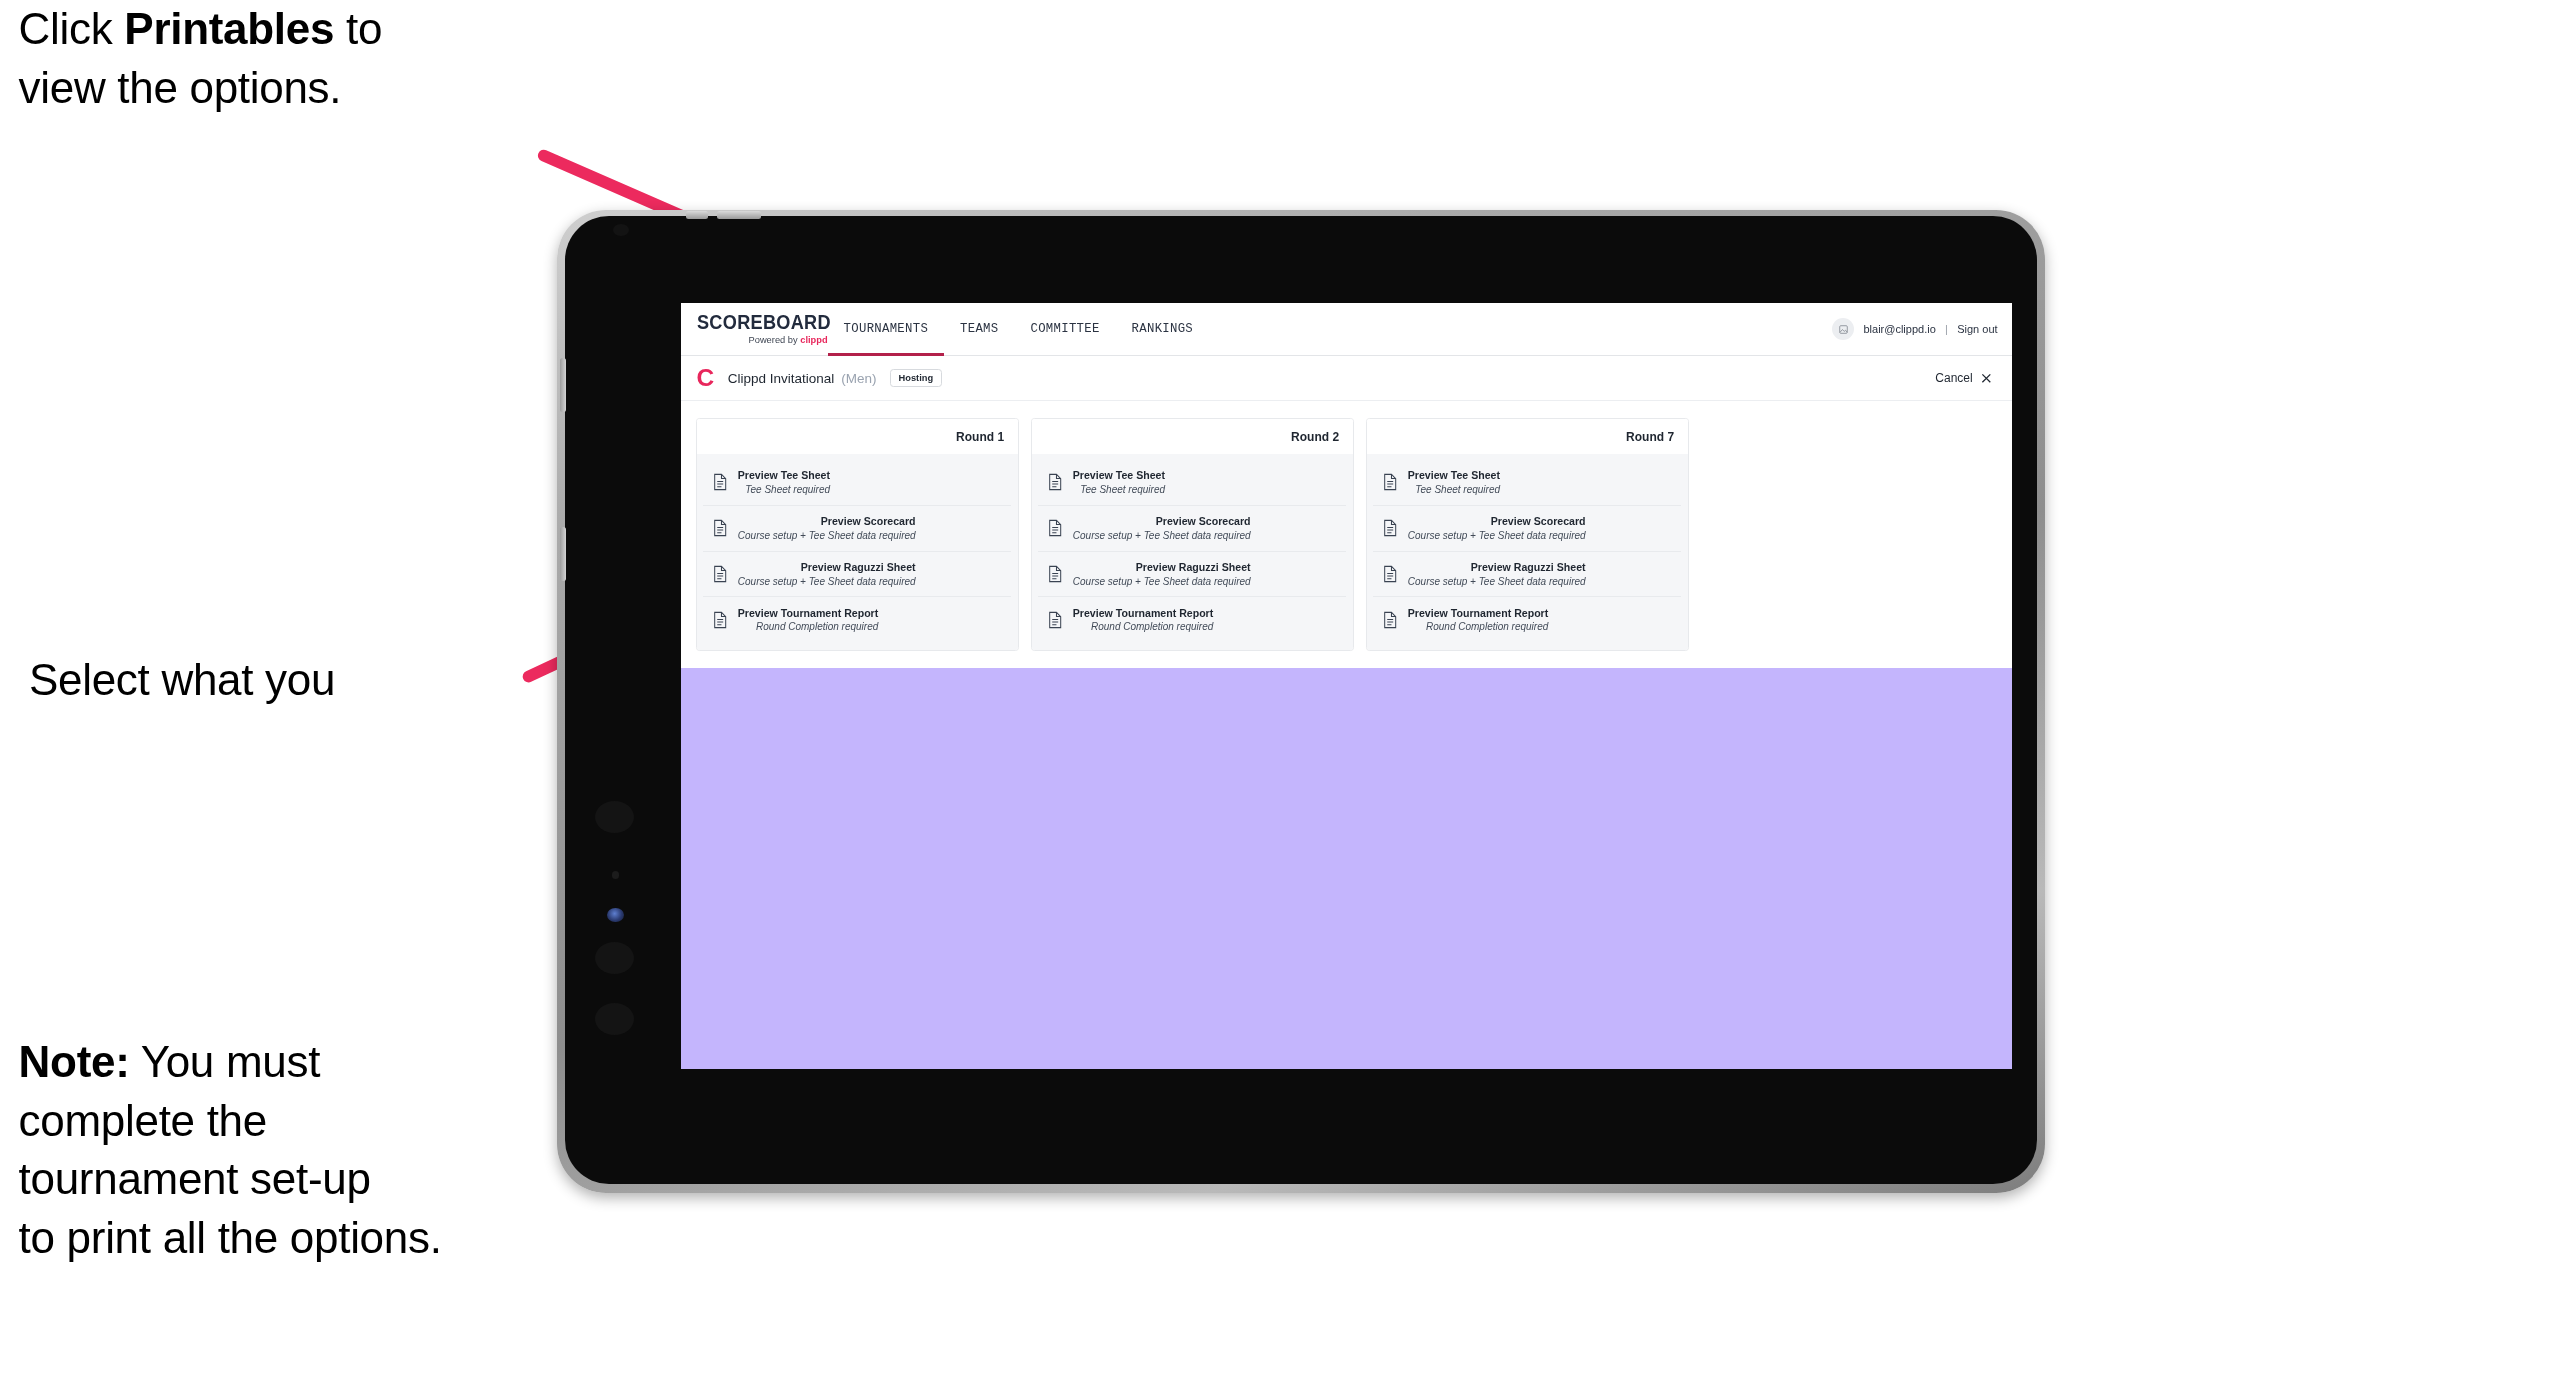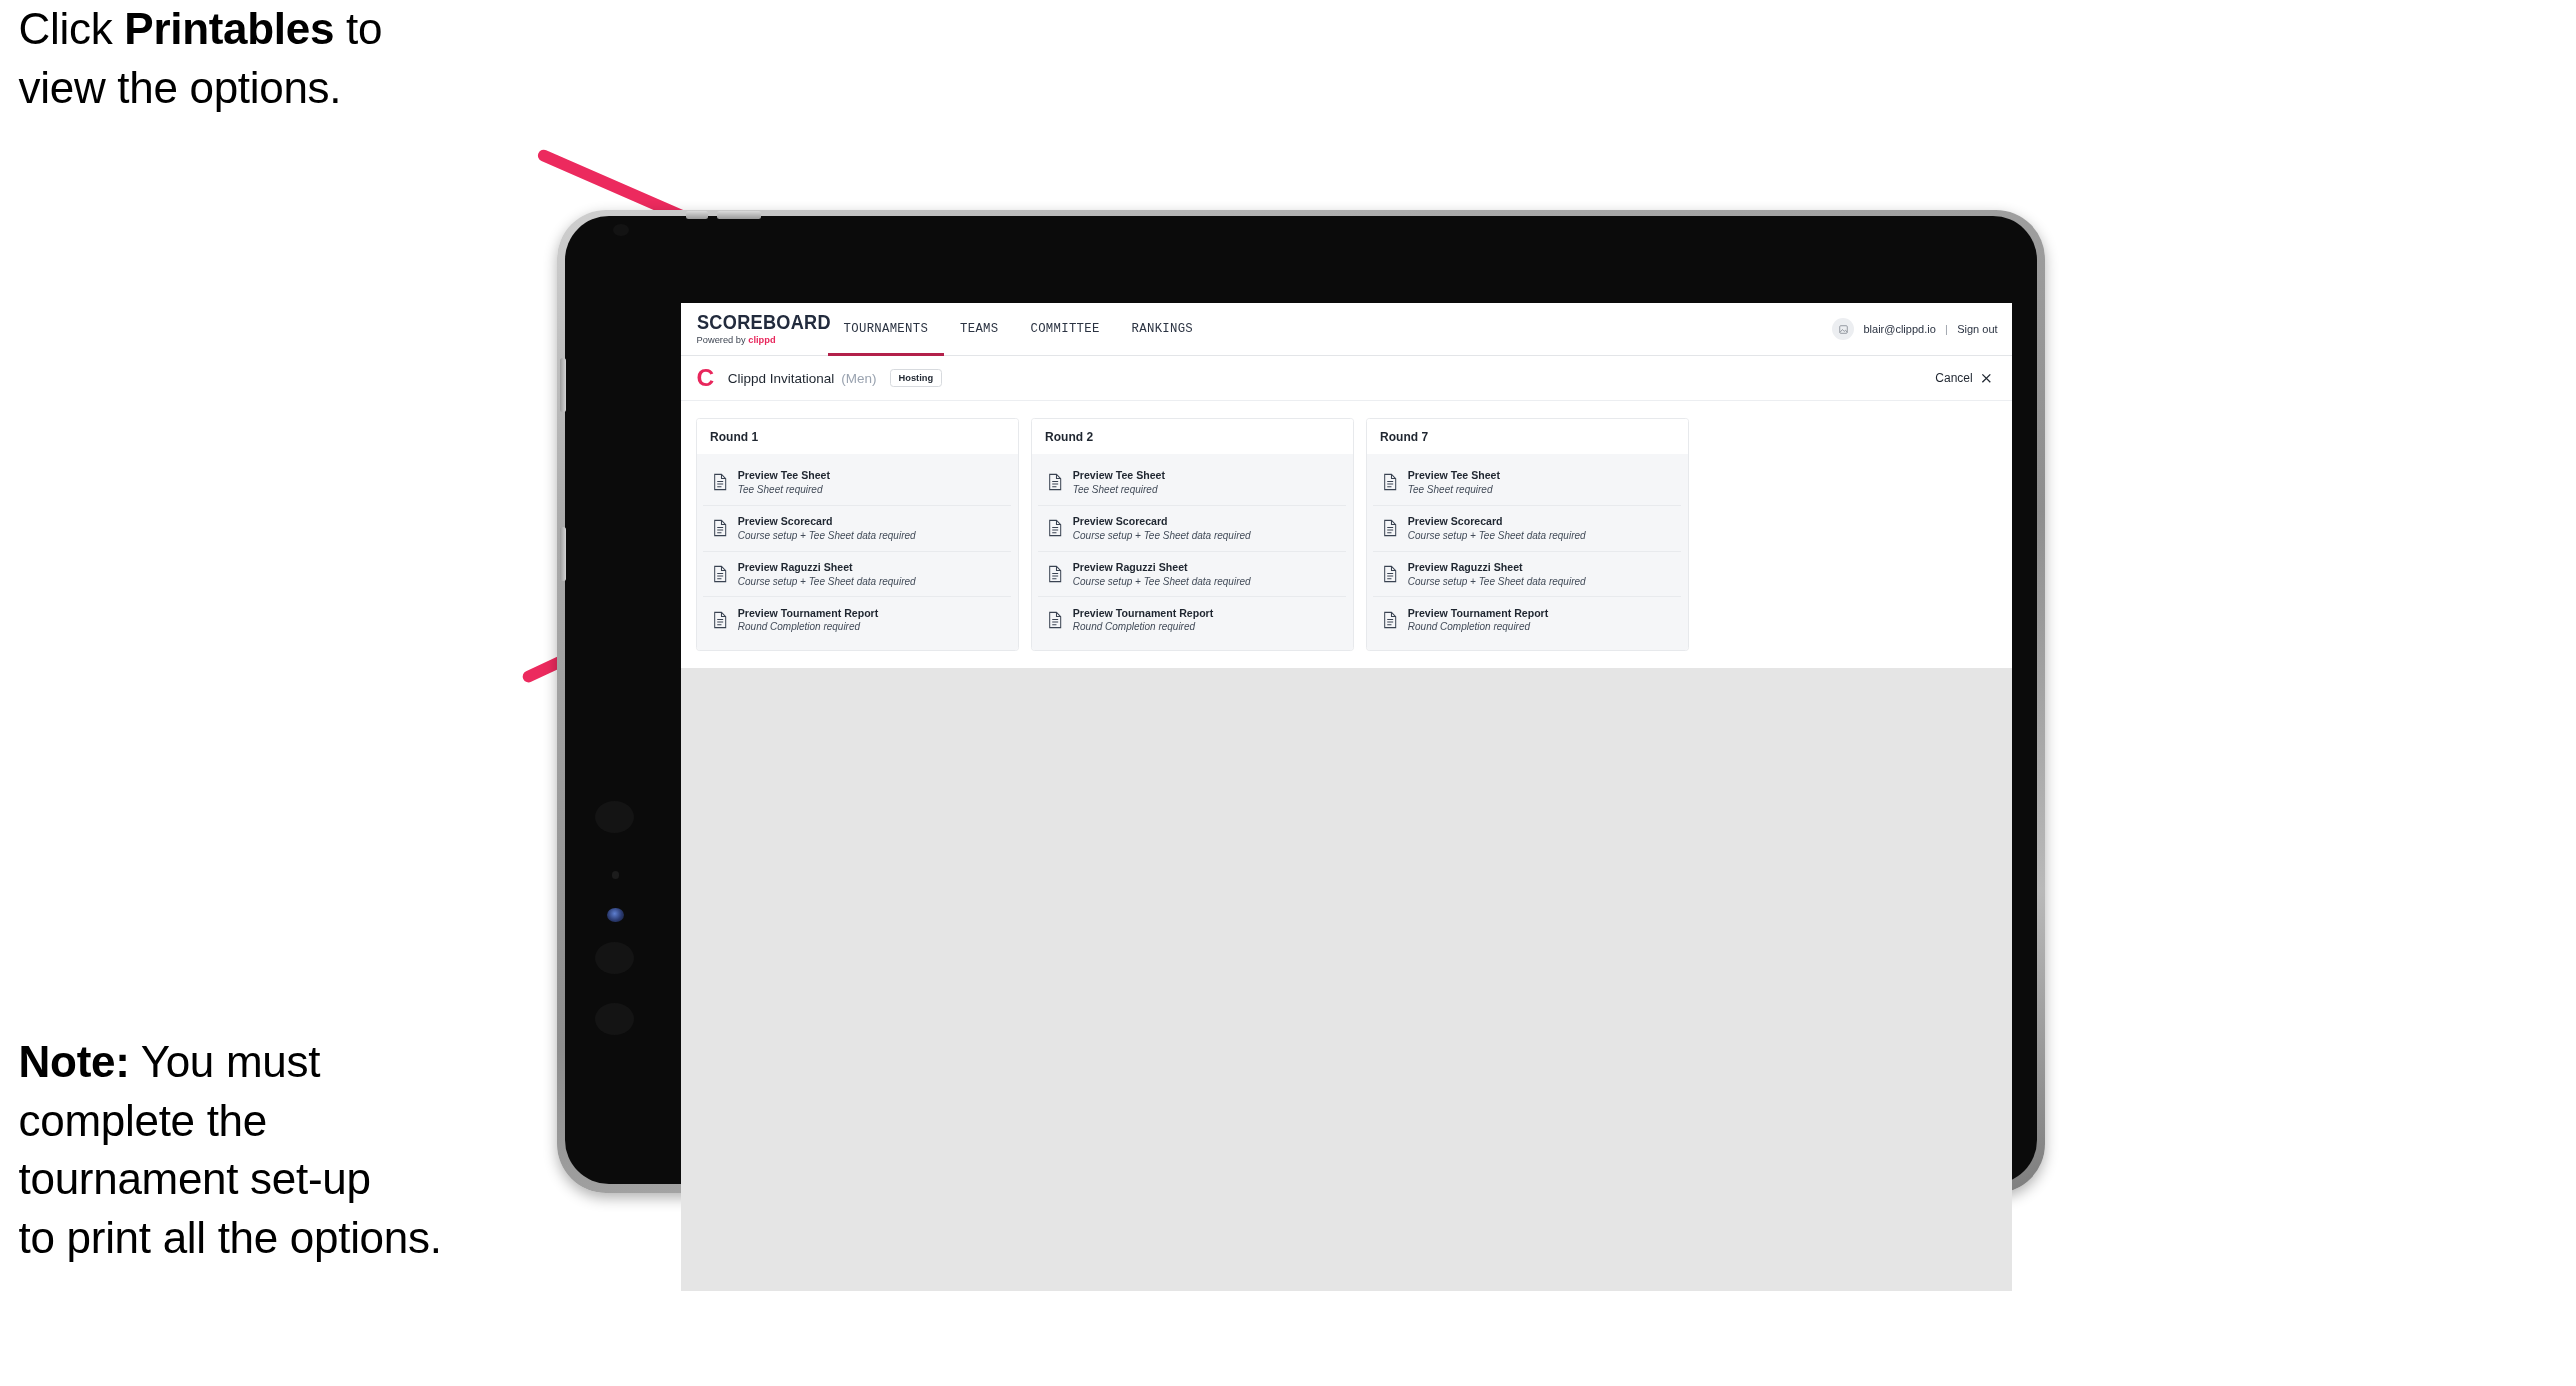--- a/index.html
+++ b/index.html
@@ -99,23 +99,24 @@
                 background: radial-gradient(circle at 45% 40%, #5e7fd0 0%, #2a3a70 55%, #141a2e 100%); }
   #bezel-b2   { left: 30px;  top: 726px; width: 39px; height: 32px; }
   #bezel-b3   { left: 30px;  top: 787px; width: 39px; height: 32px; }
 
   
   #screen {
     position: absolute;
     left: 116px;
     top: 87px;
     width: 1331px;
-    height: 988px;
-    background: #e5e5e5;
+    height: 766px;
+    background: #c4b5fd;
     overflow: hidden;
+    text-align: right;
   }
 
   
   #brandbar {
     position: relative;
     height: 52px;
     background: #ffffff;
     border-bottom: 0.8px solid #e3e5e8;
     display: flex;
     align-items: stretch;
@@ -300,21 +301,21 @@
     color: #414a57;
     line-height: 1.15;
   }
 </style>
 </head>
 <body>
 
 <div class="annot" id="annot-click"><span>Click </span><b>Printables</b><span> to
 view the options.</span></div>
 
-<div class="annot" id="annot-select"></div>
+<div class="annot" id="annot-select"><span>Select what you</span></div>
 
 <div class="annot" id="annot-note"><b>Note:</b><span> You must
 complete the
 tournament set-up
 to print all the options.</span></div>
 
 <svg id="arrow-layer" viewBox="0 0 3046 1639">
 
   <g>
     <line x1="643" y1="184" x2="1245" y2="447" stroke="#ec2a5e" stroke-width="14" stroke-linecap="round"></line>

